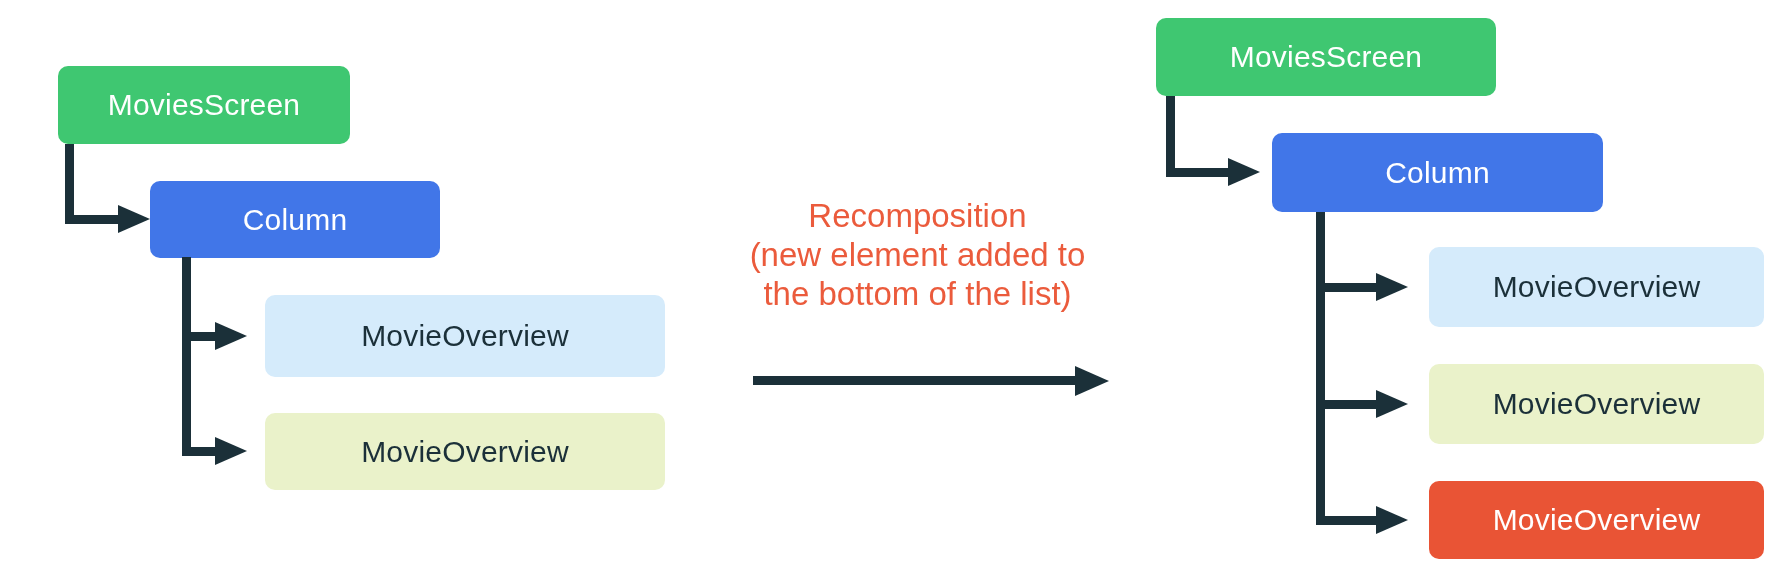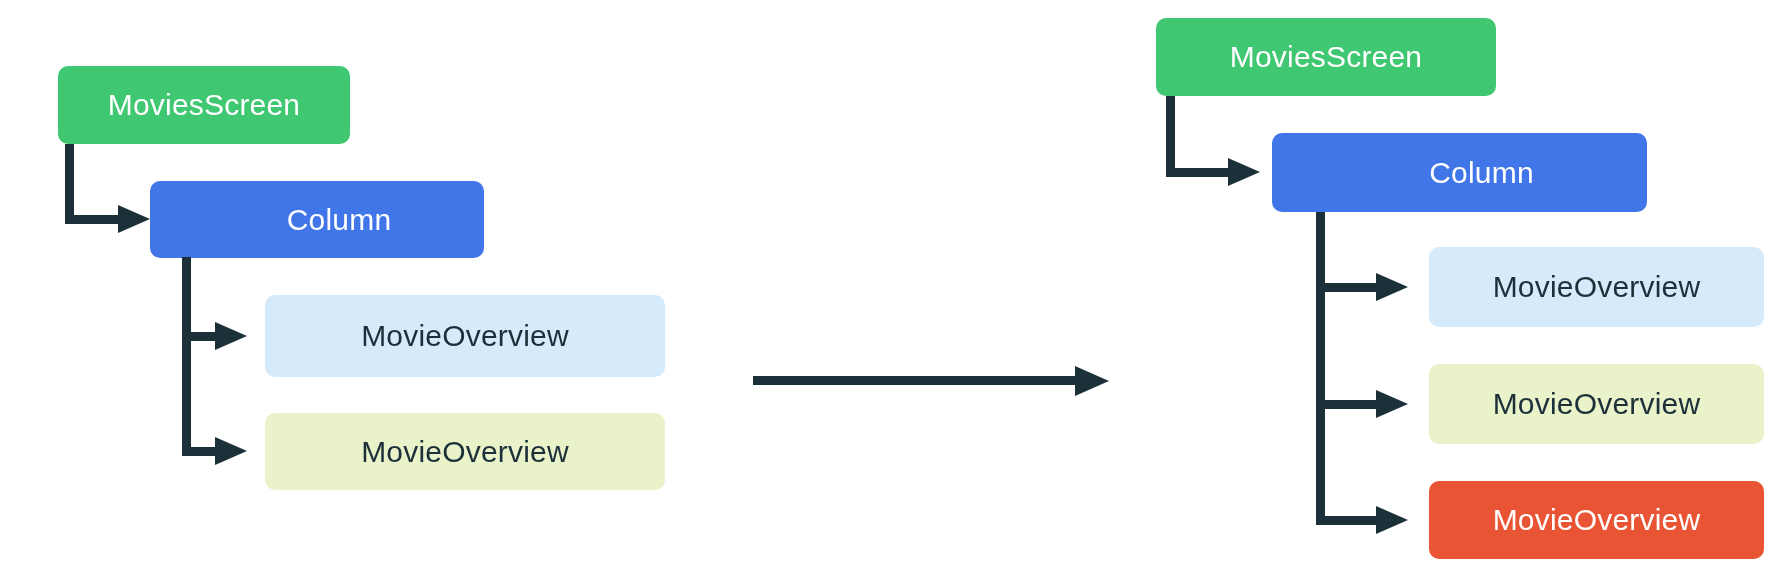--- a/index.html
+++ b/index.html
@@ -6,21 +6,21 @@
   .canvas{
     position:relative;width:1779px;height:584px;overflow:hidden;
     background:var(--background,#fff);
     font-family:"Liberation Sans",sans-serif;
   }
   .node{
     position:absolute;display:flex;align-items:center;justify-content:center;
     border-radius:10px;font-size:30px;letter-spacing:.2px;white-space:nowrap;
   }
   .node.green{background:var(--green);color:var(--box_text_light);margin-left:46px;}
-  .node.blue{background:var(--blue);color:var(--box_text_light);padding-left:44px;}
+  .node.blue{background:var(--blue);color:var(--box_text_light);}
   .node.lightblue{background:var(--light_blue);color:var(--ink);}
   .node.lightgreen{background:var(--light_green);color:var(--ink);}
   .node.orange{background:var(--orange);color:var(--box_text_light);}
   .seg{position:absolute;background:var(--ink);}
   .ahead{
     position:absolute;width:0;height:0;
     border-top:14px solid transparent;border-bottom:14px solid transparent;
     border-left:32px solid var(--ink);
   }
   .ahead.big{border-top-width:15px;border-bottom-width:15px;border-left-width:34px;}
@@ -46,20 +46,25 @@
   <div class="seg" style="left:182px;top:257px;width:9px;height:199px"></div>
 
   <div class="seg" style="left:182px;top:332px;width:33px;height:9px"></div>
   <div class="ahead" style="left:215px;top:322px"></div>
   <div class="node lightblue" style="left:265px;top:295px;width:400px;height:82px">MovieOverview</div>
 
   <div class="seg" style="left:182px;top:447px;width:33px;height:9px"></div>
   <div class="ahead" style="left:215px;top:437px"></div>
   <div class="node lightgreen" style="left:265px;top:413px;width:400px;height:77px">MovieOverview</div>
 
+  <div class="caption">
+    <div>Recomposition</div>
+    <div>(new element added to</div>
+    <div>the bottom of the list)</div>
+  </div>
   <div class="seg" style="left:753px;top:376px;width:322px;height:9px"></div>
   <div class="ahead big" style="left:1075px;top:366px"></div>
 
   <div class="node green" style="left:1110px;top:18px;width:340px;height:78px">MoviesScreen</div>
 
   <div class="seg" style="left:1166px;top:96px;width:9px;height:81px"></div>
   <div class="seg" style="left:1166px;top:168px;width:62px;height:9px"></div>
   <div class="ahead" style="left:1228px;top:158px"></div>
 
   <div class="node blue" style="left:1272px;top:133px;width:331px;height:79px">Column</div>

